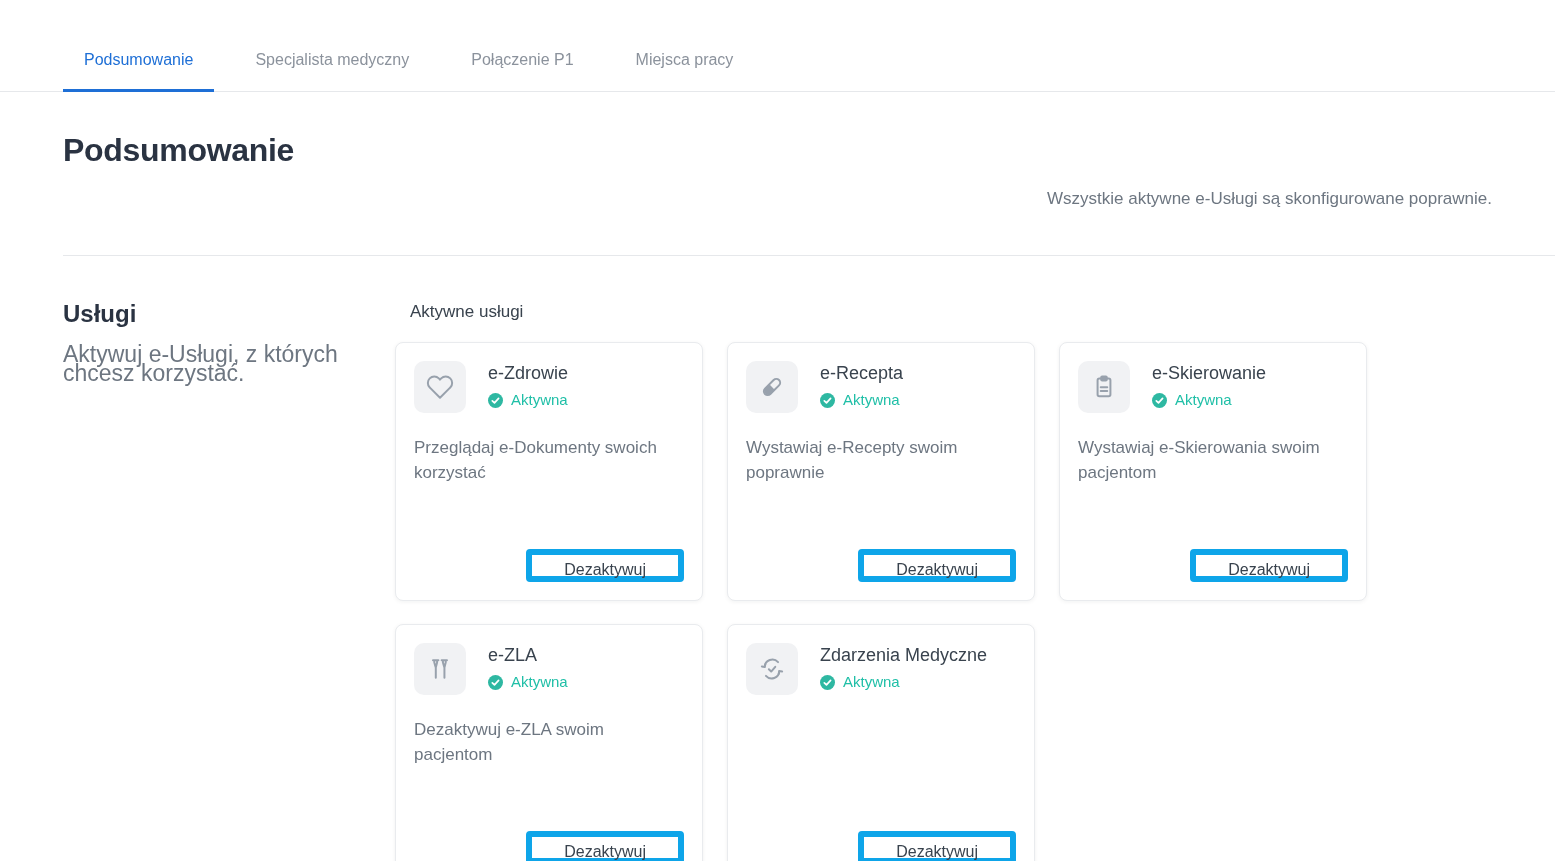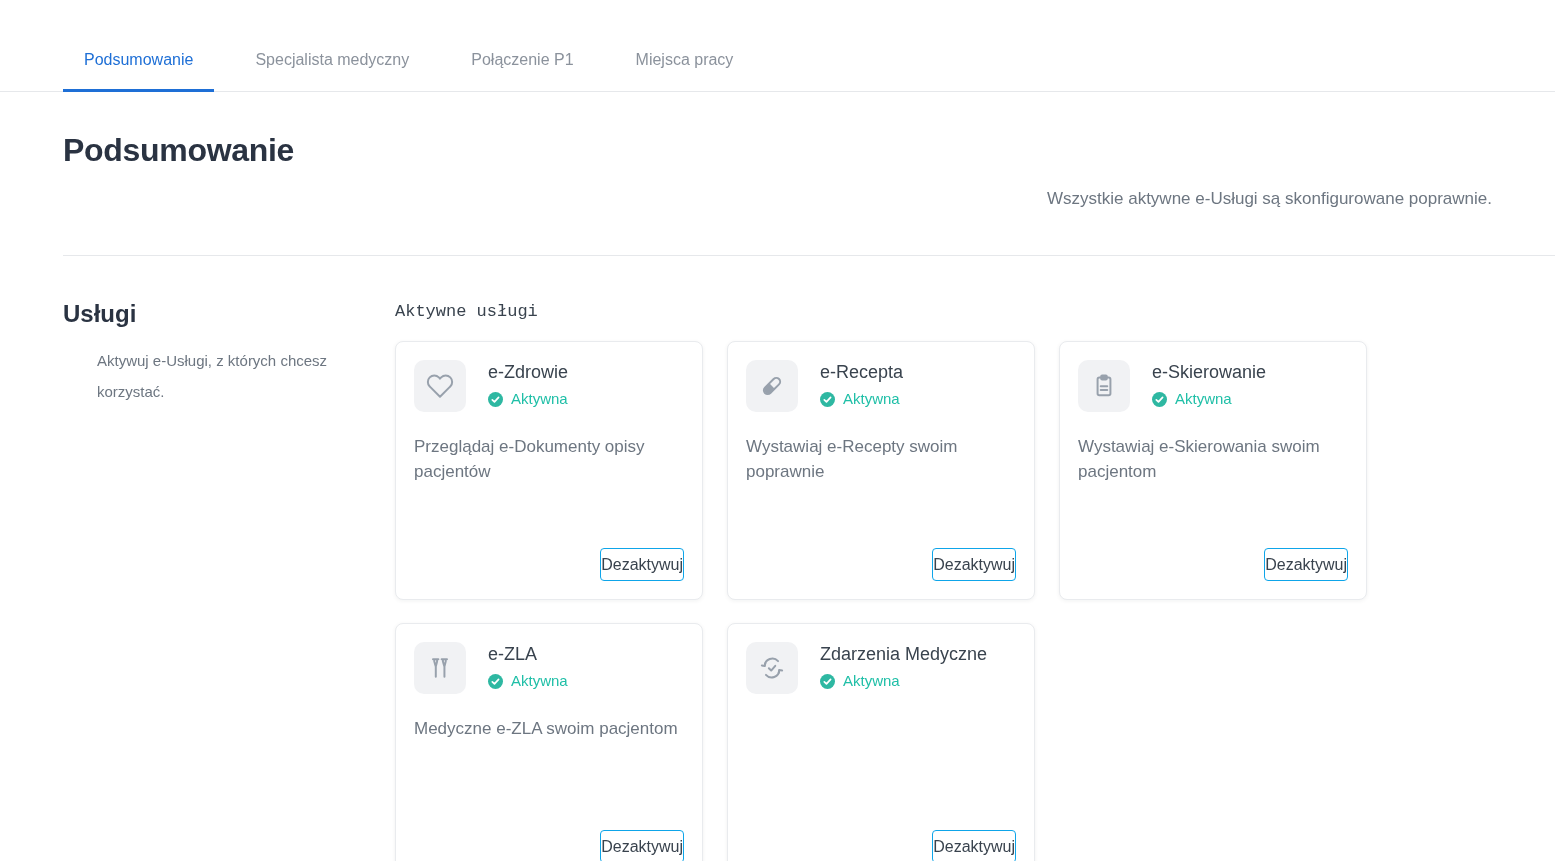--- a/index.html
+++ b/index.html
@@ -20,41 +20,41 @@
 
   
   .content { padding:40px 63px 0 63px; }
   h1.page-title { font-size:32px; font-weight:700; color:var(--dark); letter-spacing:-0.3px; }
   .page-subtitle { margin-top:20px; font-size:17px; color:var(--gray);text-align:right; }
   hr.divider { border:none; border-top:1px solid var(--line); margin:46px -63px 0 0; }
 
   .columns { display:flex; margin-top:44px; }
   .left-col { width:332px; flex:none; padding-right:44px; }
   .left-col h2 { font-size:24px; font-weight:700; color:var(--dark); }
-  .left-col p { margin-top:17px; font-size:15px; line-height:31px; color:var(--gray);margin-left:34px; }
+  .left-col p { margin-top:17px; font-size:23px; line-height:19px; color:var(--gray); }
   .right-col { flex:1; }
-  .services-label { font-size:17px; color:var(--title); margin:2px 0 20px;font-family:Liberation Mono, monospace; }
+  .services-label { font-size:17px; color:var(--title); margin:2px 15px 20px; }
 
   .grid { display:grid; grid-template-columns:repeat(3,308px); column-gap:24px; row-gap:23px; }
   .card { height:259px; background:#fff; border:1px solid var(--card-border); border-radius:8px;
           box-shadow:0 1px 4px rgba(20,30,40,.06); padding:18px; display:flex; flex-direction:column; }
   .card-head { display:flex; gap:22px; }
   .iconbox { width:52px; height:52px; flex:none; border-radius:10px; background:var(--icon-bg);
              display:flex; align-items:center; justify-content:center; }
   .iconbox svg { width:28px; height:28px; stroke:var(--icon-stroke); fill:none;
                  stroke-width:1.7; stroke-linecap:round; stroke-linejoin:round; }
   .titles { padding-top:2px; }
   .card-title { font-size:18px; color:var(--title); }
   .badge { margin-top:7px; display:flex; align-items:flex-end; gap:8px;
            font-size:15px; color:var(--teal); }
   .badge svg { width:15px; height:15px; flex:none; }
   .card-desc { margin-top:22px; font-size:17px; line-height:25px; color:var(--gray); }
   .card-actions { margin-top:auto; display:flex; justify-content:flex-end; }
   .btn { font-family:inherit; font-size:16px; color:var(--title); background:#fff;
-         border:1px solid #0ea5e9; border-radius:4px; padding:6px 0; height:33px; cursor:pointer; }
+         border:6px solid #0ea5e9; border-radius:4px; padding:6px 32px; height:33px; cursor:pointer; }
 </style>
 </head>
 <body>
 
 <nav class="tabbar">
   <div class="tab active">Podsumowanie</div>
   <div class="tab">Specjalista medyczny</div>
   <div class="tab">Połączenie P1</div>
   <div class="tab">Miejsca pracy</div>
 </nav>
@@ -86,21 +86,21 @@
               <div class="card-title">e-Zdrowie</div>
               <div class="badge">
                 <svg viewBox="0 0 16 16">
                     <circle cx="8" cy="8" r="8" fill="var(--teal-badge)"></circle>
                     <path d="M4.6 8.3l2.3 2.3 4.4-4.8" stroke="#fff" stroke-width="1.8" fill="none" stroke-linecap="round" stroke-linejoin="round"></path>
                   </svg>
                 <span>Aktywna</span>
               </div>
             </div>
           </div>
-          <p class="card-desc">Przeglądaj e-Dokumenty opisy pacjentów</p>
+          <p class="card-desc">Przeglądaj e-Dokumenty swoich korzystać</p>
           <div class="card-actions">
             <button class="btn">Dezaktywuj</button>
           </div>
         </div>
 
         <div class="card">
           <div class="card-head">
             <div class="iconbox">
               <svg viewBox="0 0 24 24">
                   <g transform="rotate(45 12 12)">
@@ -164,21 +164,21 @@
               <div class="card-title">e-ZLA</div>
               <div class="badge">
                 <svg viewBox="0 0 16 16">
                     <circle cx="8" cy="8" r="8" fill="var(--teal-badge)"></circle>
                     <path d="M4.6 8.3l2.3 2.3 4.4-4.8" stroke="#fff" stroke-width="1.8" fill="none" stroke-linecap="round" stroke-linejoin="round"></path>
                   </svg>
                 <span>Aktywna</span>
               </div>
             </div>
           </div>
-          <p class="card-desc">Medyczne e-ZLA swoim pacjentom</p>
+          <p class="card-desc">Dezaktywuj e-ZLA swoim pacjentom</p>
           <div class="card-actions">
             <button class="btn">Dezaktywuj</button>
           </div>
         </div>
 
         <div class="card">
           <div class="card-head">
             <div class="iconbox">
               <svg viewBox="0 0 24 24">
                   <path d="M17.2 6.1A6.6 6.6 0 0 0 5.7 10.3"></path>

